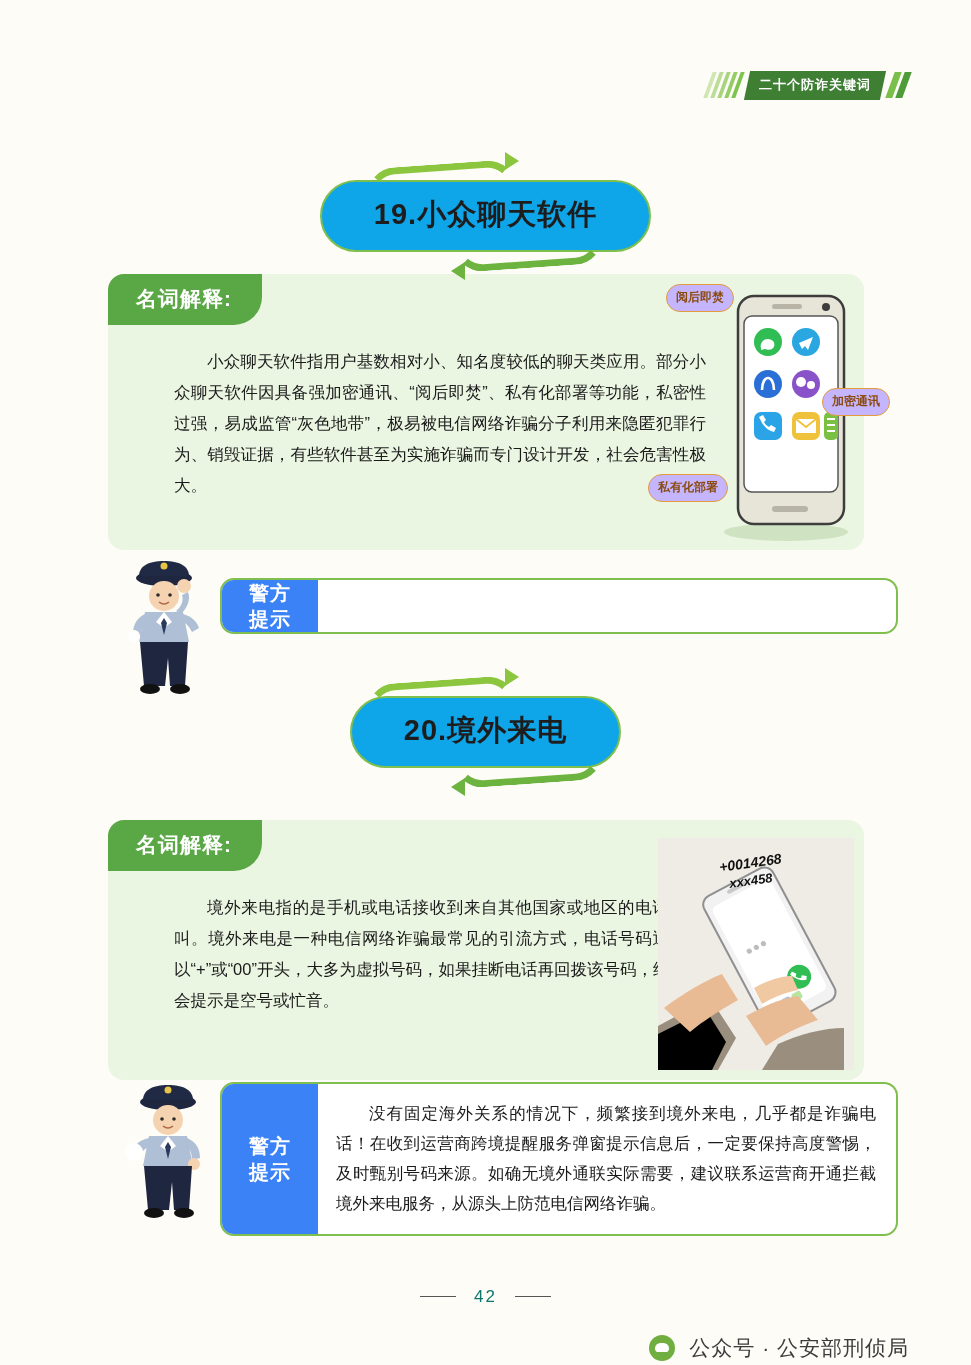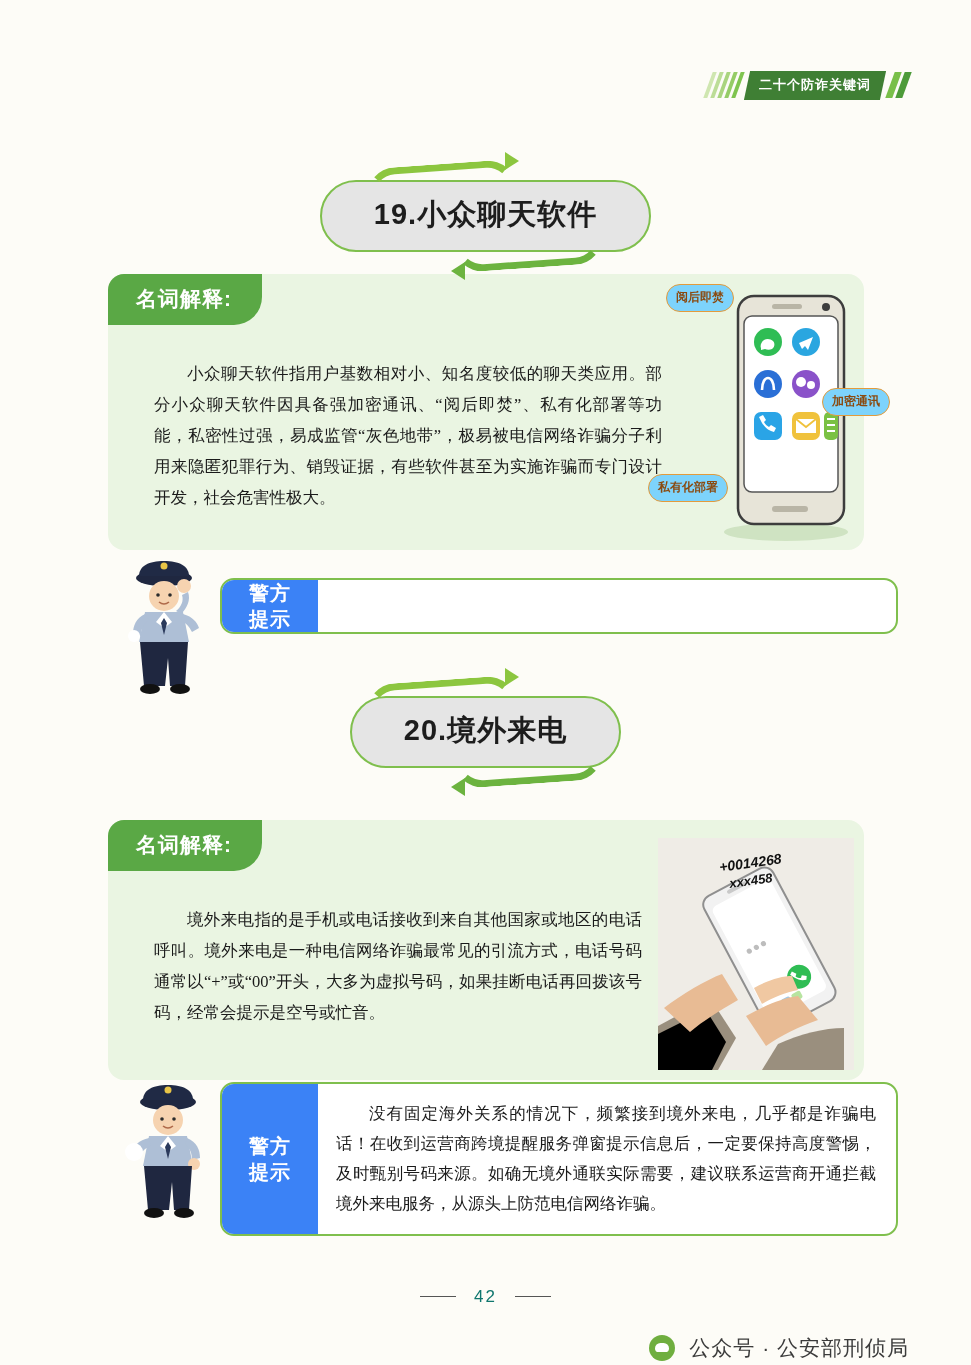--- a/index.html
+++ b/index.html
@@ -42,21 +42,21 @@
 
   
   .title-wrap {
     position: absolute; left: 0; width: 971px;
     display:flex; justify-content:center;
   }
   .title-pill {
     position: relative;
     border: 2.5px solid #7fbf4d;
     border-radius: 40px;
-    background: #e5e5e5;
+    background: #0ea5e9;
     padding: 13px 52px 15px 52px;
     font-size: 29px; font-weight: bold; color:#1d1d1d;
     letter-spacing: 1px;
     z-index: 3;
   }
   .arc {
     position:absolute; width:150px; height:58px; border-radius:60px;
     border: 7px solid #8cc63f; z-index:1;
   }
   .arc.top {
@@ -81,36 +81,37 @@
   .arrow-head.a2 {
     bottom:-30px; left:50%; margin-left:-34px;
     border-right:14px solid #6cb33f; border-top:9px solid transparent; border-bottom:9px solid transparent;
   }
 
   
   .card {
     position:absolute; left:108px; width:756px;
     background:#eaf5e2;
     border-radius: 16px;
+    padding-left: 32px;
   }
   .card-tab {
     position:absolute; top:0; left:0;
     background:#5aa845;
     color:#fff; font-size:21px; font-weight:bold;
     padding: 11px 30px 12px 28px;
     border-top-left-radius:16px;
     border-bottom-right-radius: 28px;
     letter-spacing:1px;
   }
   .card-body {
     padding: 72px 34px 30px 34px;
     font-size: 16.5px; line-height: 31px; color:#1a1a1a;
     text-align: justify;
   }
-  .card-body p { margin:12px; text-indent: 2em; font-family: Liberation Serif, serif; }
+  .card-body p { margin:0; text-indent: 2em; }
 
   
   .tip-wrap { position:absolute; left:108px; width:790px; }
   .tip-box {
     position:absolute; left:112px; width:678px;
     border: 2px solid #7fbf4d; border-radius: 14px;
     background:#fff;
     display:flex; align-items:stretch;
   }
   .tip-label {
@@ -128,21 +129,21 @@
   }
   .tip-text p { margin:0; text-indent:2em; }
 
   
   .cop { position:absolute; width:110px; height:140px; }
   .cop svg { width:100%; height:100%; display:block; }
 
   
   .phone-ill { position:absolute; }
   .bubble {
-    position:absolute; background:#7dd3fc; border:1.6px solid #e39b3b;
+    position:absolute; background:#c4b5fd; border:1.6px solid #e39b3b;
     border-radius:14px; color:#8a4a10; font-size:12px; font-weight:bold;
     padding:4px 9px 5px 9px; white-space:nowrap;
   }
 
   
   .pagenum {
     position:absolute; left:0; width:971px; top:1287px;
     text-align:center; font-size:17px; color:#0f766e; letter-spacing:2px;
   }
   .footer-brand {

